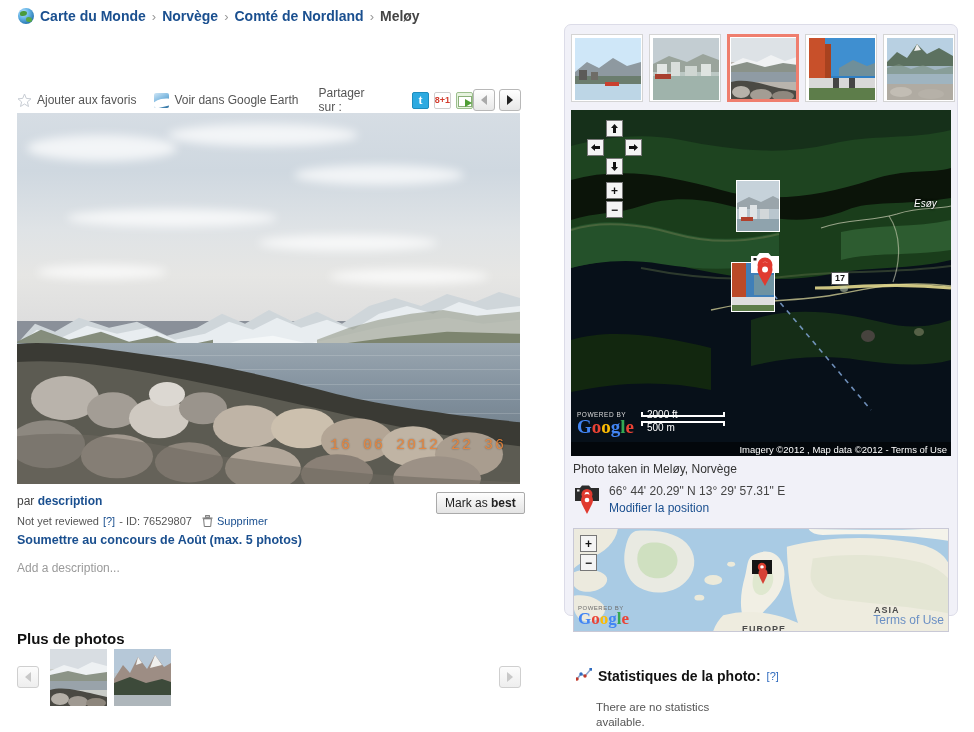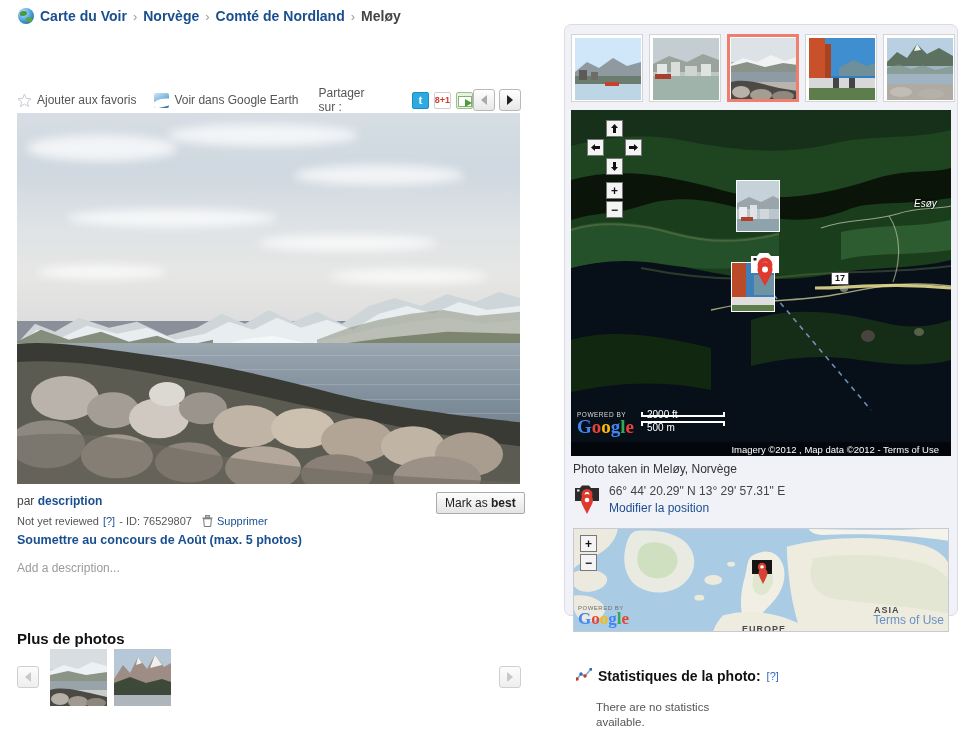--- a/index.html
+++ b/index.html
@@ -228,21 +228,21 @@
   #scale-bot-lbl { position: absolute; left: 6px; top: 10px; }
   #google-wm {
     position: absolute; left: 6px; bottom: 20px; width: 64px;
   }
   #google-wm .pb { font-size: 6.5px; color: #dcdcdc; letter-spacing: 0.5px; }
   .gword { font-size: 19px; font-weight: bold; line-height: 18px; font-family: "Liberation Serif", serif; }
   .gword i { font-style: normal; }
   #map-attrib {
     position: absolute; left: 0; bottom: 0; width: 100%; height: 14px;
     background: rgba(0,0,0,0.55); color: #fff; font-size: 9.5px;
-    display: flex; align-items: center; justify-content: flex-end; padding-right: 12px;
+    display: flex; align-items: center; justify-content: flex-end; padding-right: 4px;
   }
 
   
   #taken-in {
     position: absolute; left: 8px; top: 437px; font-size: 12px; color: #333;
   }
   #coords-block { position: absolute; left: 8px; top: 458px; display: flex; gap: 8px; }
   .pin-cam { width: 28px; height: 34px; position: relative; flex: none; }
   #coords-text { font-size: 12px; color: #444; line-height: 16px; }
   #edit-pos { font-size: 12px; display: block; margin-top: 2px; }
@@ -278,21 +278,21 @@
 </style>
 </head>
 <body>
 
 <div id="page">
 
   <div id="left-col">
 
     <div id="breadcrumb">
       <span class="globe-icon"></span>
-      <a class="crumb" href="#">Carte du Voir</a>
+      <a class="crumb" href="#">Carte du Monde</a>
       <span class="crumb-sep">›</span>
       <a class="crumb" href="#">Norvège</a>
       <span class="crumb-sep">›</span>
       <a class="crumb" href="#">Comté de Nordland</a>
       <span class="crumb-sep">›</span>
       <span class="crumb last">Meløy</span>
     </div>
 
 
     <div id="action-bar">
@@ -375,20 +375,21 @@
           <ellipse cx="100" cy="120" rx="36" ry="22" fill="#a39a90"></ellipse>
           <ellipse cx="172" cy="126" rx="34" ry="20" fill="#8e867c"></ellipse>
           <ellipse cx="246" cy="132" rx="38" ry="22" fill="#b2a79a"></ellipse>
           <ellipse cx="320" cy="138" rx="36" ry="20" fill="#8a8076"></ellipse>
           <ellipse cx="420" cy="142" rx="44" ry="22" fill="#9c9186"></ellipse>
           <ellipse cx="150" cy="58" rx="18" ry="12" fill="#dcd8d2"></ellipse>
           <path d="M0,100 C60,92 120,104 180,116 C250,128 340,138 420,142 L503,146 L503,148 L0,148 Z" fill="#6e675e" opacity="0.55"></path>
         </svg>
       </div>
     </div>
+    <div id="photo-timestamp">16 06 2012 22 36</div>
 
     <div id="by-line">
       <span>par</span>
       <b><a href="#">description</a></b>
     </div>
 
     <div id="mark-best">
       <span>Mark as </span><b>best</b>
     </div>
 

